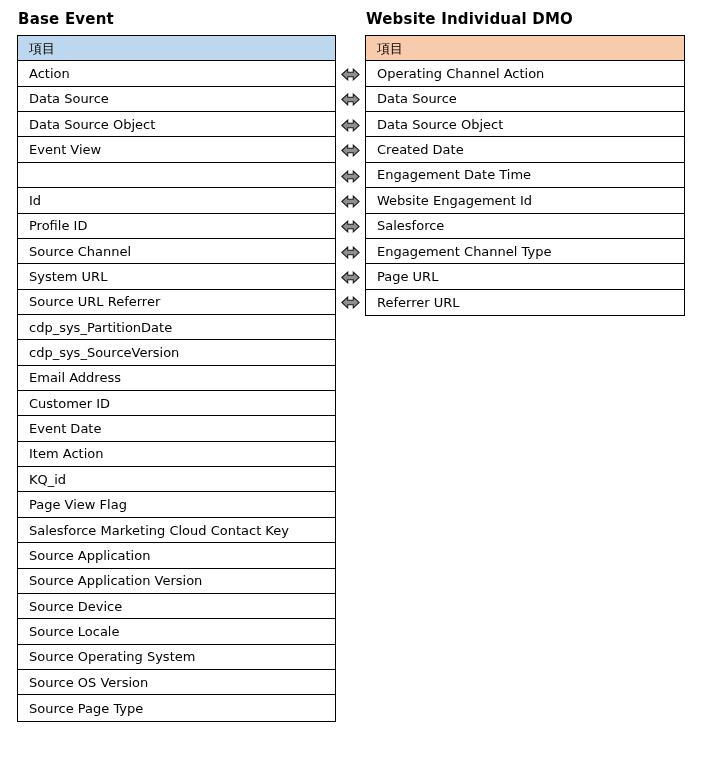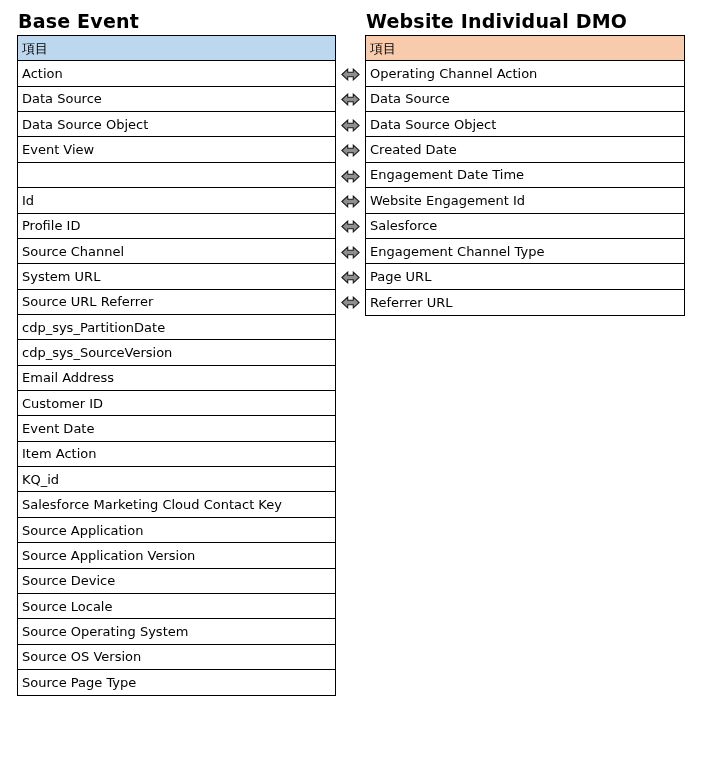--- a/index.html
+++ b/index.html
@@ -11,41 +11,41 @@
   .canvas {
     position:relative;
     width:714px;
     height:776px;
     background:#ffffff;
     overflow:hidden;
   }
   .table-title {
     position:absolute;
     top:10px;
-    font-size:19px;
+    font-size:15px;
     font-weight:bold;
     color:#000;
     white-space:nowrap;
     letter-spacing:0.2px;
   }
   #left-title  { left:18px; }
   #right-title { left:366px; }
   .dtable {
     position:absolute;
     top:35px;
     border:1.5px solid #000;
     background:#fff;
   }
   #left-table  { left:17px;  width:319px; }
   #right-table { left:365px; width:320px; }
   .hdr, .cell {
     height:25.36px;
     display:flex;
     align-items:center;
-    padding-left:4px;
+    padding-left:11px;
     font-size:13px;
     line-height:1;
     white-space:nowrap;
     overflow:hidden;
     border-bottom:1px solid #000;
   }
   .cell:last-child { border-bottom:none; }
   .gutter {
     position:absolute;
     left:336px;
@@ -82,20 +82,21 @@
       <div class="cell">Source Channel</div>
       <div class="cell">System URL</div>
       <div class="cell">Source URL Referrer</div>
       <div class="cell">cdp_sys_PartitionDate</div>
       <div class="cell">cdp_sys_SourceVersion</div>
       <div class="cell">Email Address</div>
       <div class="cell">Customer ID</div>
       <div class="cell">Event Date</div>
       <div class="cell">Item Action</div>
       <div class="cell">KQ_id</div>
+      <div class="cell">Page View Flag</div>
       <div class="cell">Salesforce Marketing Cloud Contact Key</div>
       <div class="cell">Source Application</div>
       <div class="cell">Source Application Version</div>
       <div class="cell">Source Device</div>
       <div class="cell">Source Locale</div>
       <div class="cell">Source Operating System</div>
       <div class="cell">Source OS Version</div>
       <div class="cell">Source Page Type</div>
     </div>
 

